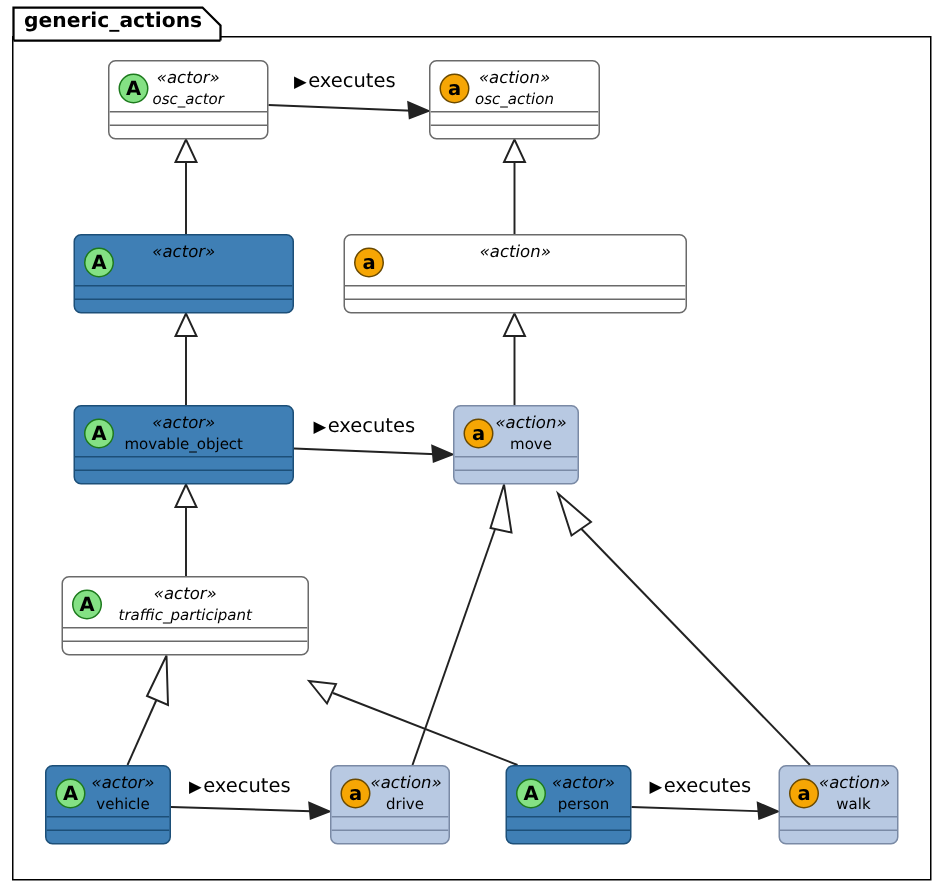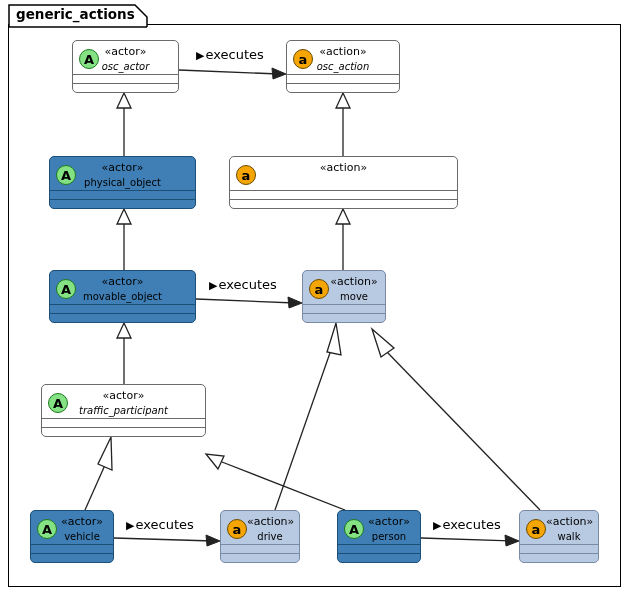--- a/index.html
+++ b/index.html
@@ -101,20 +101,21 @@
     left: 0;
     right: 0;
     top: 0;
     text-align: center;
     padding: 4px 6px 3px 6px;
     box-sizing: border-box;
   }
   .stereo {
     display: block;
     font-size: 11px;
+    font-style: italic;
     color: #000000;
     line-height: 13px;
     white-space: nowrap;
     font-family: "DejaVu Sans", sans-serif;
   }
   .cname {
     display: block;
     font-size: 10px;
     color: #000000;
     line-height: 17px;
@@ -293,21 +294,20 @@
         <div class="comp"></div>
       </div>
     </div>
   </div>
 
   <div class="cls shaded-dark" style="left:49px; top:156px; width:147px; height:53px;">
     <div class="cls-head">
       <div class="badge actor">A</div>
       <div class="cls-title-wrap">
         <span class="stereo">«actor»</span>
-        <span class="cname">physical_object</span>
       </div>
       <div class="compartments">
         <div class="sep"></div>
         <div class="comp"></div>
         <div class="sep"></div>
         <div class="comp"></div>
       </div>
     </div>
   </div>
 

